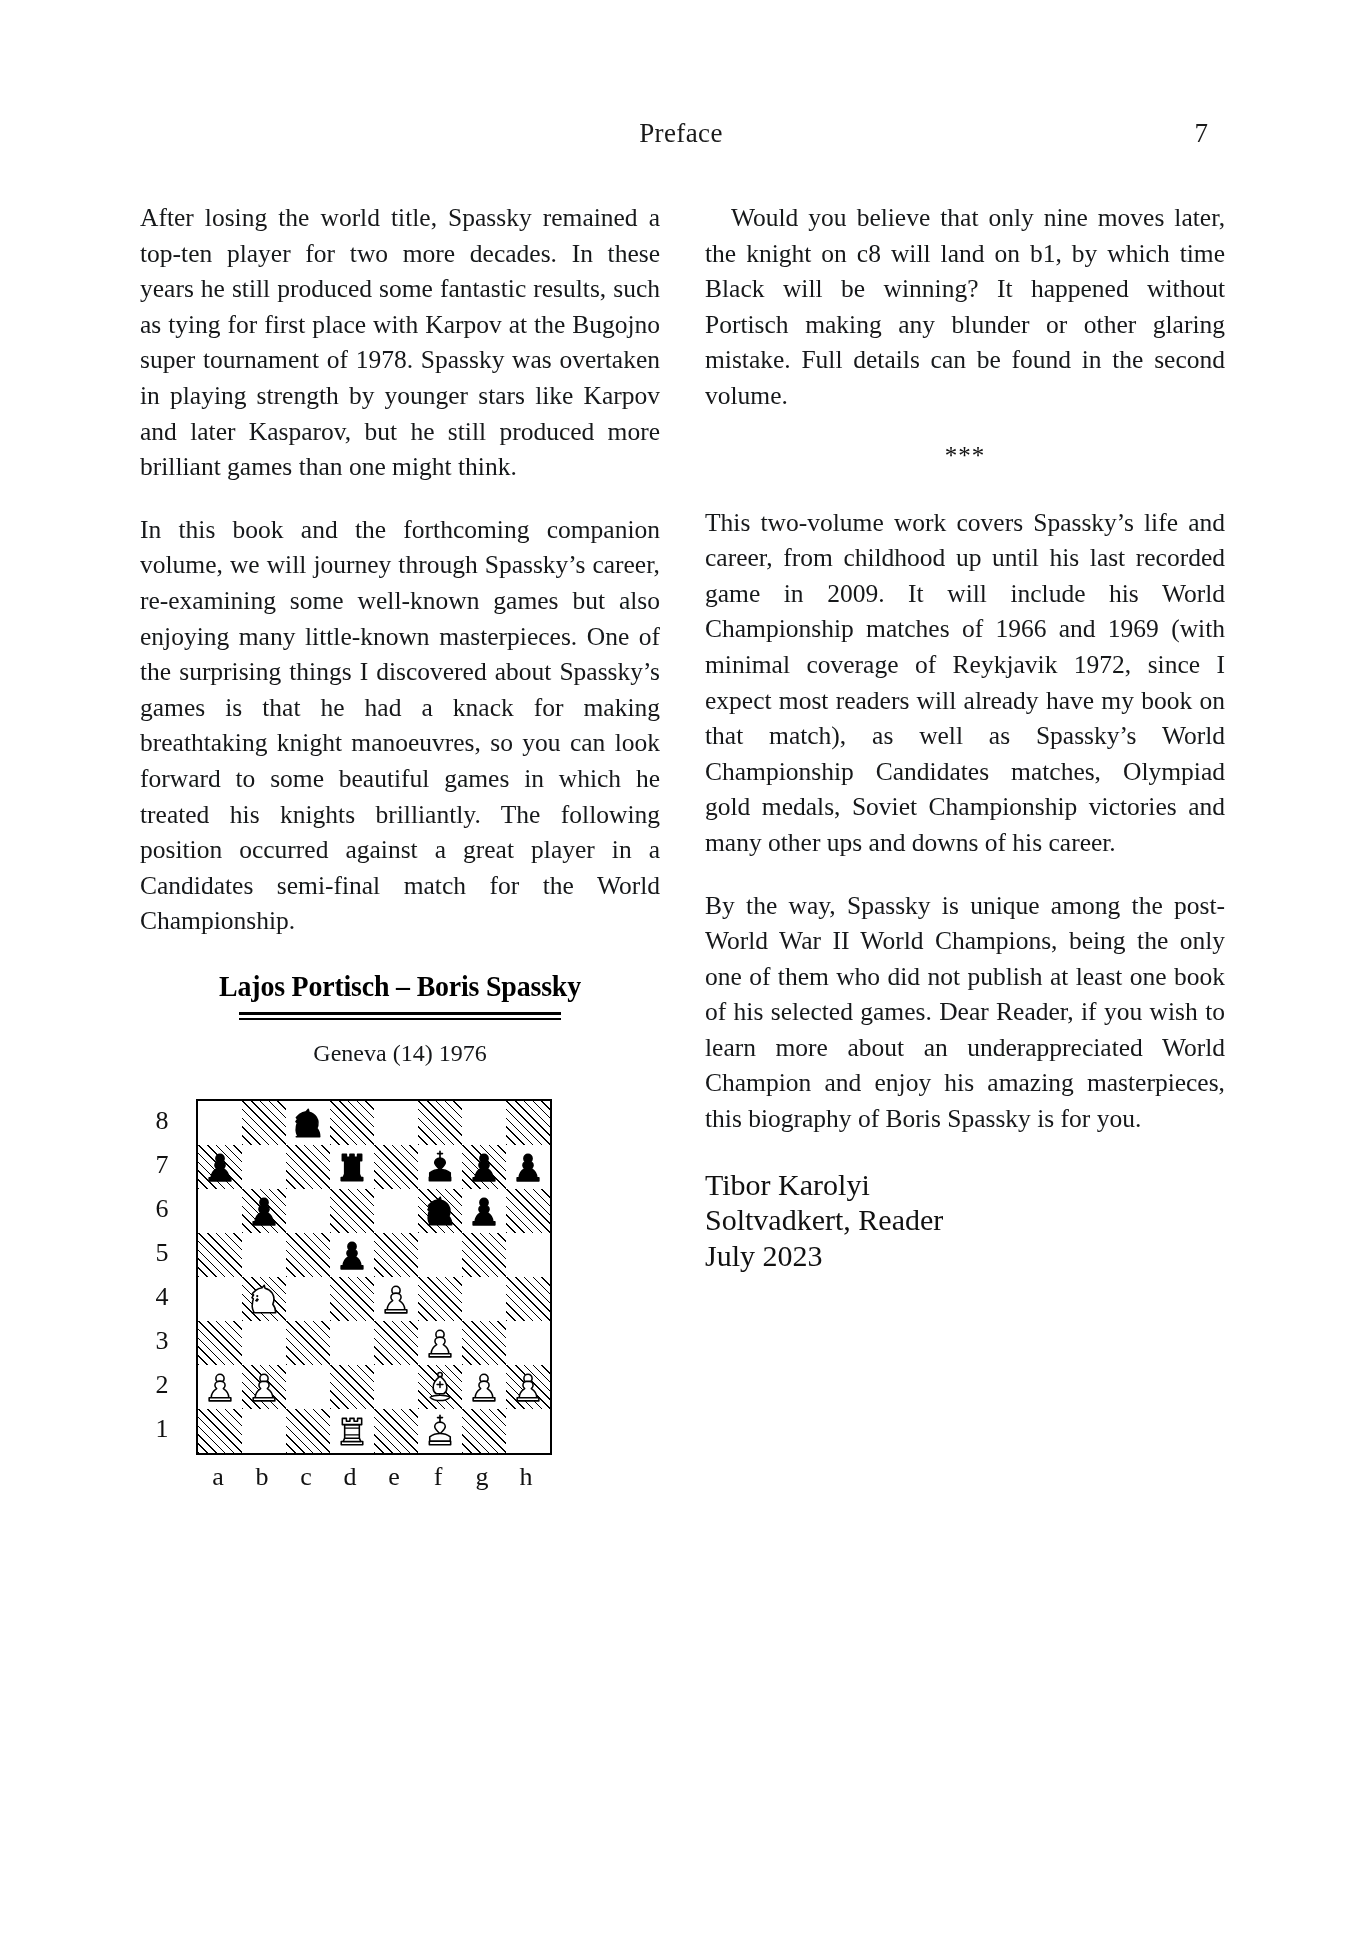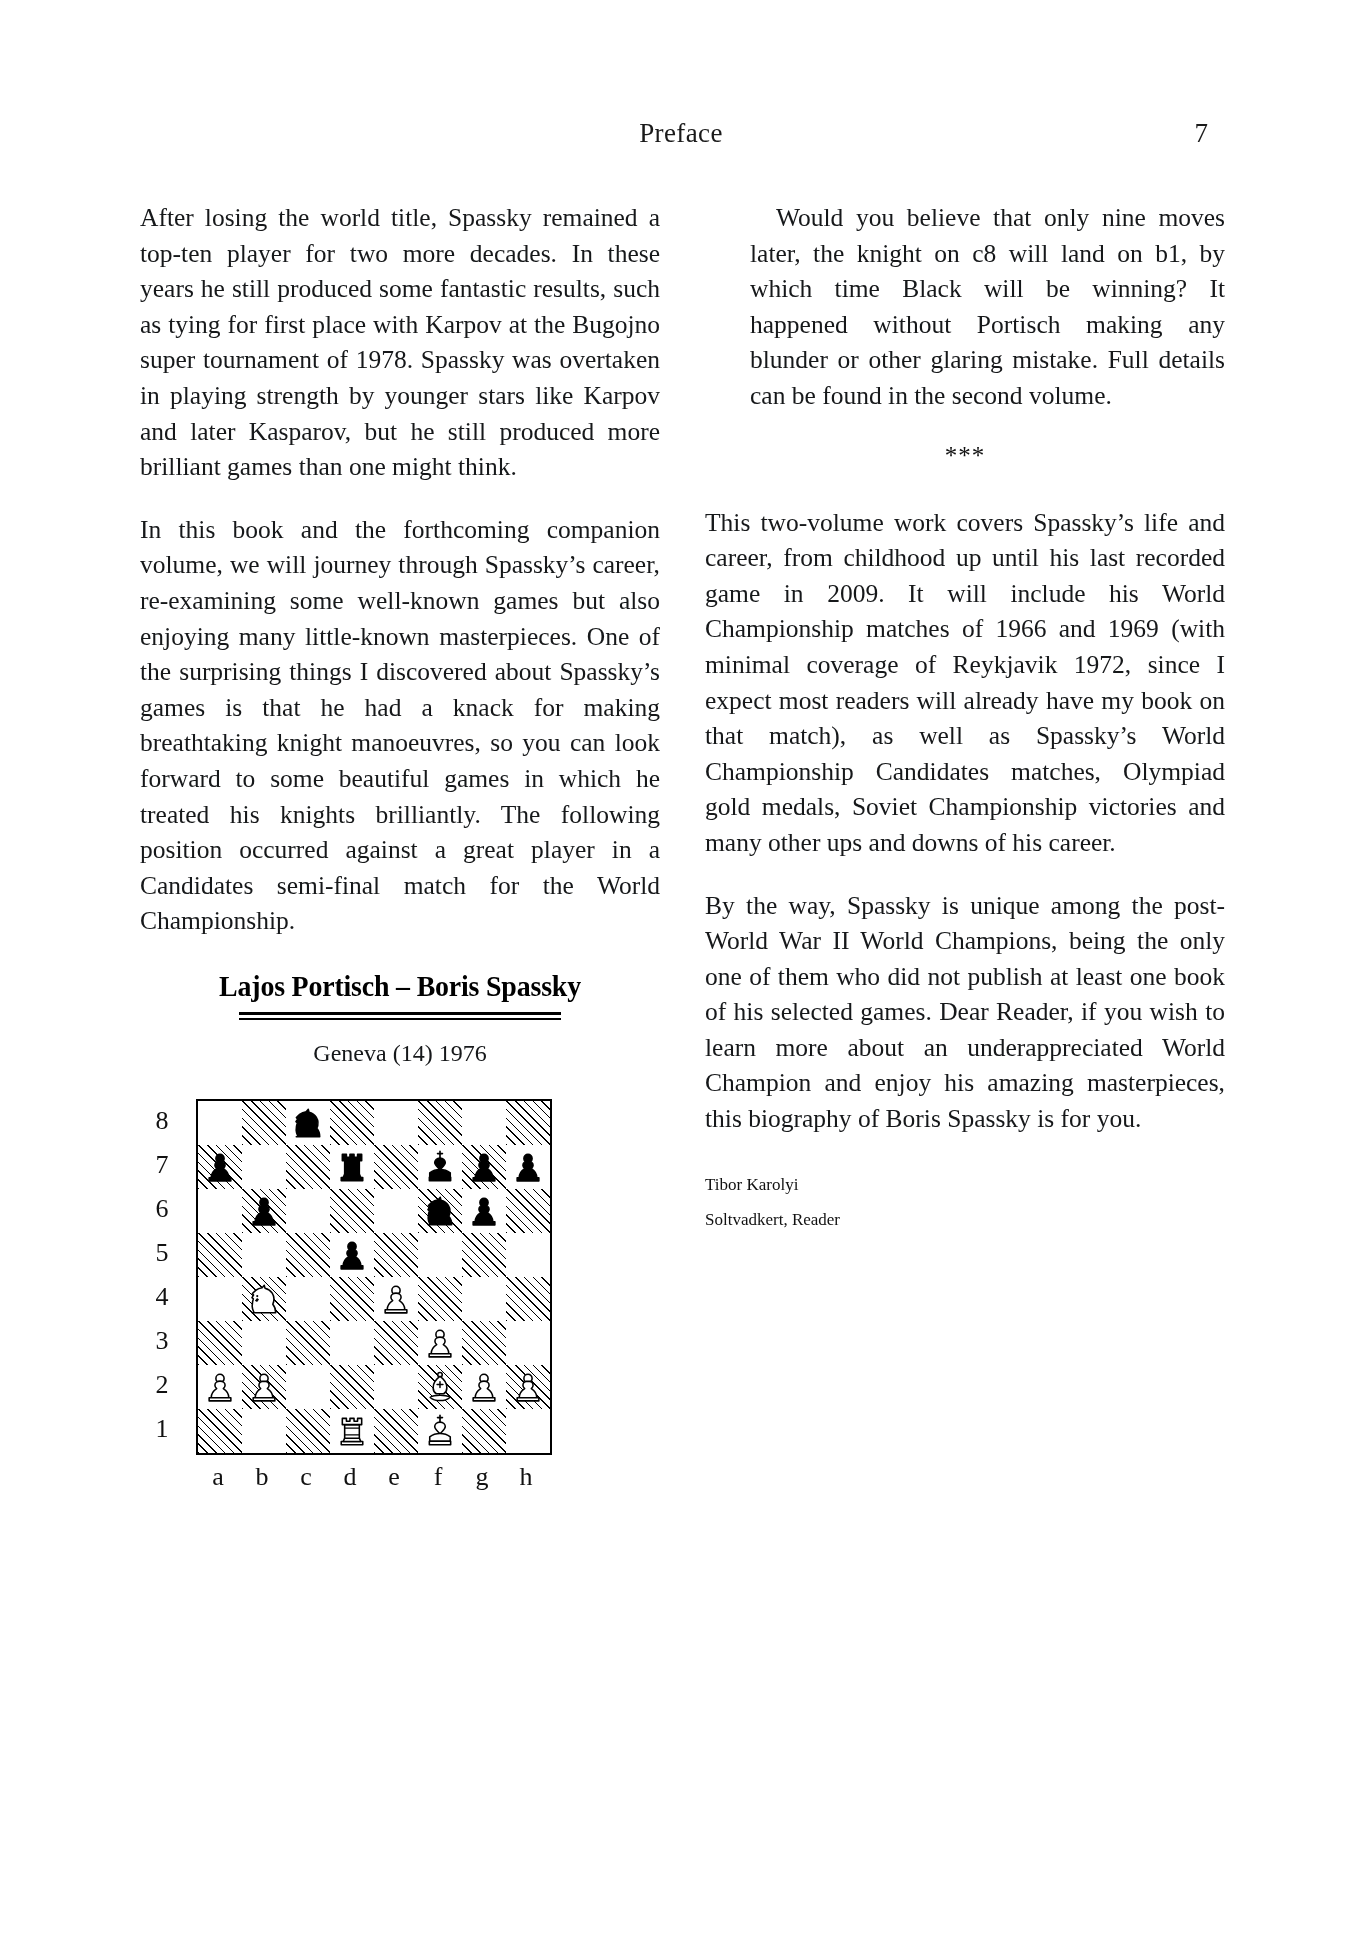--- a/index.html
+++ b/index.html
@@ -58,34 +58,34 @@
 
   p.body-text {
     margin: 0 0 27px 0;
     font-size: 25.5px;
     line-height: 35.6px;
     text-align: justify;
     text-justify: inter-word;
     hyphens: manual;
     color: #16181a;
   }
-  p.body-text.indent { text-indent: 26px; margin-left: 45px; }
+  p.body-text.indent { text-indent: 26px; }
   p.body-text.tight  { margin-bottom: 0; }
 
   .stars {
     margin: 18px 0 34px 0;
     text-align: center;
     font-size: 25px;
     letter-spacing: 1px;
     line-height: 30px;
   }
 
   .signature {
     margin: 30px 0 0 0;
-    font-size: 17px;
+    font-size: 30px;
     line-height: 35.6px;
     text-align: left;
   }
 
   
   .game-header {
     margin: 30px 0 0 0;
     text-align: center;
   }
   .game-header .players {
@@ -500,15 +500,16 @@
   </div>
 
   <div class="col col-right">
     <p class="body-text indent">Would you believe that only nine moves later, the knight on c8 will land on b1, by which time Black will be winning? It happened without Portisch making any blunder or other glaring mistake. Full details can be found in the second volume.</p>
     <div class="stars">***</div>
     <p class="body-text">This two-volume work covers Spassky’s life and career, from childhood up until his last recorded game in 2009. It will include his World Championship matches of 1966 and 1969 (with minimal coverage of Reykjavik 1972, since I expect most readers will already have my book on that match), as well as Spassky’s World Championship Candidates matches, Olympiad gold medals, Soviet Championship victories and many other ups and downs of his career.</p>
     <p class="body-text tight">By the way, Spassky is unique among the post-World War II World Champions, being the only one of them who did not publish at least one book of his selected games. Dear Reader, if you wish to learn more about an underappreciated World Champion and enjoy his amazing masterpieces, this biography of Boris Spassky is for you.</p>
     <div class="signature">
       <div>Tibor Karolyi</div>
       <div>Soltvadkert, Reader</div>
+      <div>July 2023</div>
     </div>
   </div>
 </div>
 
 </body></html>

